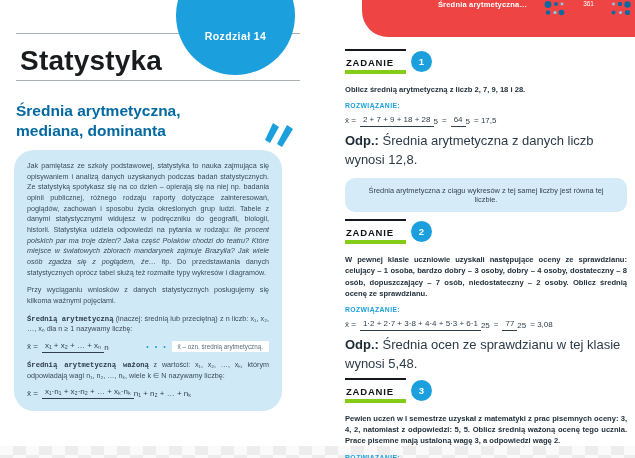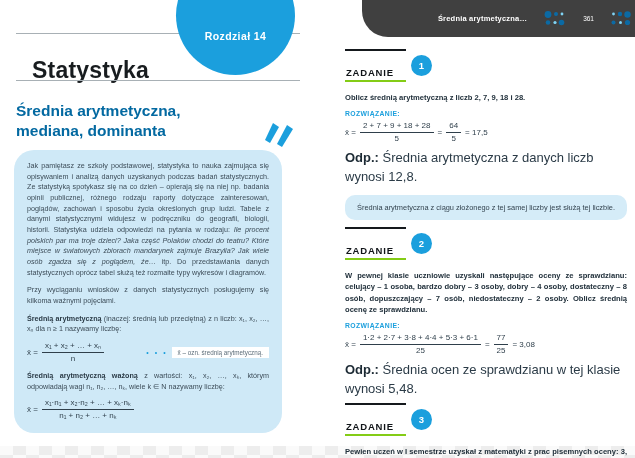--- a/index.html
+++ b/index.html
@@ -10,52 +10,52 @@
   .spread{position:absolute;left:0;top:0;width:635px;height:446px;background:#ffffff;}
 
   
   .page-left{position:absolute;left:14px;top:0;width:296px;height:446px;}
   .rule{position:absolute;left:2px;width:284px;height:1px;background:#a8b0b5;}
   .rule-top{top:33px;}
   .rule-mid{top:80px;}
   .chapter-circle{position:absolute;left:162px;top:-44px;width:119px;height:119px;border-radius:50%;
     background:#1b9fdd;display:flex;align-items:flex-end;justify-content:center;z-index:2;
     color:#fff;font-weight:bold;font-size:10.5px;letter-spacing:0.4px;box-sizing:border-box;padding-bottom:33px;}
-  .book-title{position:absolute;top:41px;left:2px;margin:16px;font-size:23px;font-weight:bold;color:#181c1f;letter-spacing:0.2px;}
+  .book-title{position:absolute;top:41px;left:2px;margin:4px;font-size:28px;font-weight:bold;color:#181c1f;letter-spacing:0.2px;}
   .section-heading{position:absolute;top:101px;left:2px;margin:0;font-size:15.5px;font-weight:bold;
     color:#0369a1;line-height:1.28;}
   .quote-icon{position:absolute;left:250px;top:120px;}
   .intro-box{position:absolute;top:150px;left:0;width:268px;box-sizing:border-box;
     background:#cfe9f7;border-radius:20px;padding:11px 13px 12px;}
   .intro-p{margin:0 0 7px;font-size:7.2px;line-height:1.48;color:#3c4c58;text-align:justify;}
   .intro-p em{font-style:italic;}
   .def-p{margin:7px 0 0;font-size:7.2px;line-height:1.48;color:#3c4c58;text-align:justify;}
-  .def-p b{color:#2b3b47;}
+  .def-p b{color:#2b3b47;font-family:Liberation Mono, monospace;}
 
   .formula{display:inline-flex;align-items:center;gap:4px;font-size:8px;color:#2f3f4b;white-space:nowrap;}
-  .frac{display:inline-flex;flex-direction:column;align-items:center;line-height:1.25;}
+  .frac{display:inline-flex;align-items:flex-end;line-height:1.25;}
   .frac .num{padding:0 3px 1px;border-bottom:1px solid #2f3f4b;}
   .frac .den{padding-top:1px;}
   .formula-row{display:flex;align-items:center;justify-content:space-between;margin-top:6px;}
   .side-note{display:flex;align-items:center;gap:4px;}
   .blue-dots{color:#1b9fdd;font-size:7px;letter-spacing:2px;}
   .note-strip{background:#ffffff;padding:2px 6px;font-size:6.3px;color:#5c6d79;white-space:nowrap;}
 
   
   .page-right{position:absolute;left:341px;top:0;width:294px;height:446px;}
-  .page-header{position:absolute;top:0;left:21px;right:0;height:37px;background:#404040;
-    border-radius:0 0 0 26px;display:flex;align-items:center;justify-content:flex-end;gap:16px;
+  .page-header{position:absolute;top:0;left:21px;right:0;height:37px;background:#ef4444;
+    border-radius:0 0 0 26px;display:flex;justify-content:flex-end;gap:16px;
     padding-right:3px;color:#fff;box-sizing:border-box;}
   .header-title{font-size:7.5px;font-weight:bold;letter-spacing:0.2px;}
   .page-number{font-size:6.5px;}
   .page-right-content{position:absolute;top:44px;left:4px;width:282px;display:flex;flex-direction:column;}
 
   .task-label{display:flex;align-items:center;gap:5px;margin-top:5px;}
   .task-word{font-size:9.5px;font-weight:bold;color:#101418;letter-spacing:0.8px;
-    border-top:2px solid #15191d;border-bottom:2px solid #84cc16;padding:16px 12px 2px 1px;}
+    border-top:2px solid #15191d;border-bottom:4px solid #84cc16;padding:6px 12px 2px 1px;}
   .task-num{width:21px;height:21px;border-radius:50%;background:#1b9fdd;color:#fff;
     display:flex;align-items:center;justify-content:center;font-weight:bold;font-size:9.5px;}
   .statement{margin:10px 0 0;font-size:7.6px;font-weight:bold;color:#22313c;line-height:1.5;text-align:justify;}
   .sol-label{margin-top:7px;font-size:6.8px;font-weight:bold;color:#1b9fdd;letter-spacing:0.4px;}
   .task .formula{margin-top:4px;}
   .answer{margin:5px 0 0;font-size:13px;color:#2b3b47;line-height:1.4;}
   .answer b{color:#1c2a34;}
   .tip-box{margin:9px 0 2px;background:#d5ecf8;border-radius:10px;padding:8px 12px;
     font-size:7.4px;color:#33434f;text-align:center;}
   .formula-note-row{display:flex;align-items:center;justify-content:space-between;margin-top:4px;}
@@ -159,21 +159,21 @@
             <span>=</span>
             <span class="frac">
                 <span class="num">64</span>
                 <span class="den">5</span>
               </span>
             <span>= 17,5</span>
           </span>
           <p class="answer"><b>Odp.:</b> <span>Średnia arytmetyczna z danych liczb wynosi 12,8.</span></p>
         </div>
 
-        <div class="tip-box">Średnia arytmetyczna z ciągu złożonego z tej samej liczby jest służą tej liczbie.</div>
+        <div class="tip-box">Średnia arytmetyczna z ciągu wykresów z tej samej liczby jest równa tej liczbie.</div>
 
         <div class="task">
           <div class="task-label">
             <span class="task-word">ZADANIE</span>
             <span class="task-num">2</span>
           </div>
           <p class="statement">W pewnej klasie uczniowie uzyskali następujące oceny ze sprawdzianu: celujący – 1 osoba, bardzo dobry – 3 osoby, dobry – 4 osoby, dostateczny – 8 osób, dopuszczający – 7 osób, niedostateczny – 2 osoby. Oblicz średnią ocenę ze sprawdzianu.</p>
           <div class="sol-label">ROZWIĄZANIE:</div>
           <span class="formula">
             <span>x̄ =</span>

